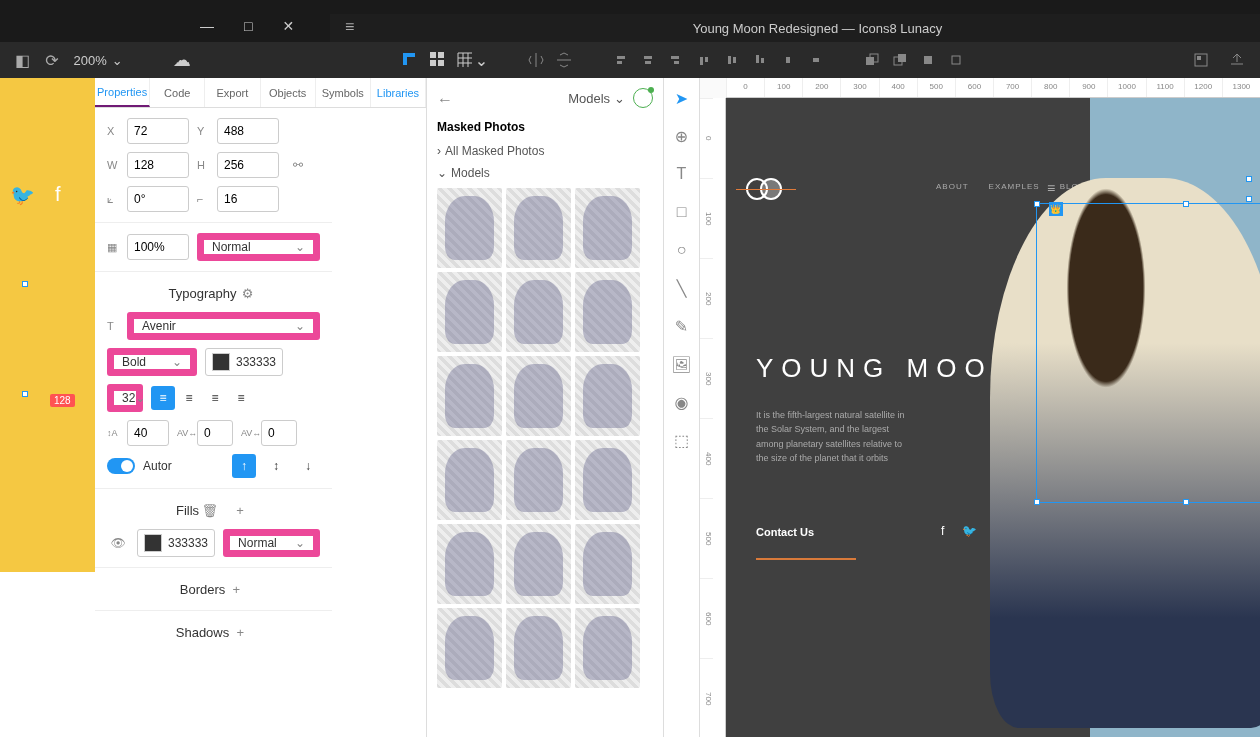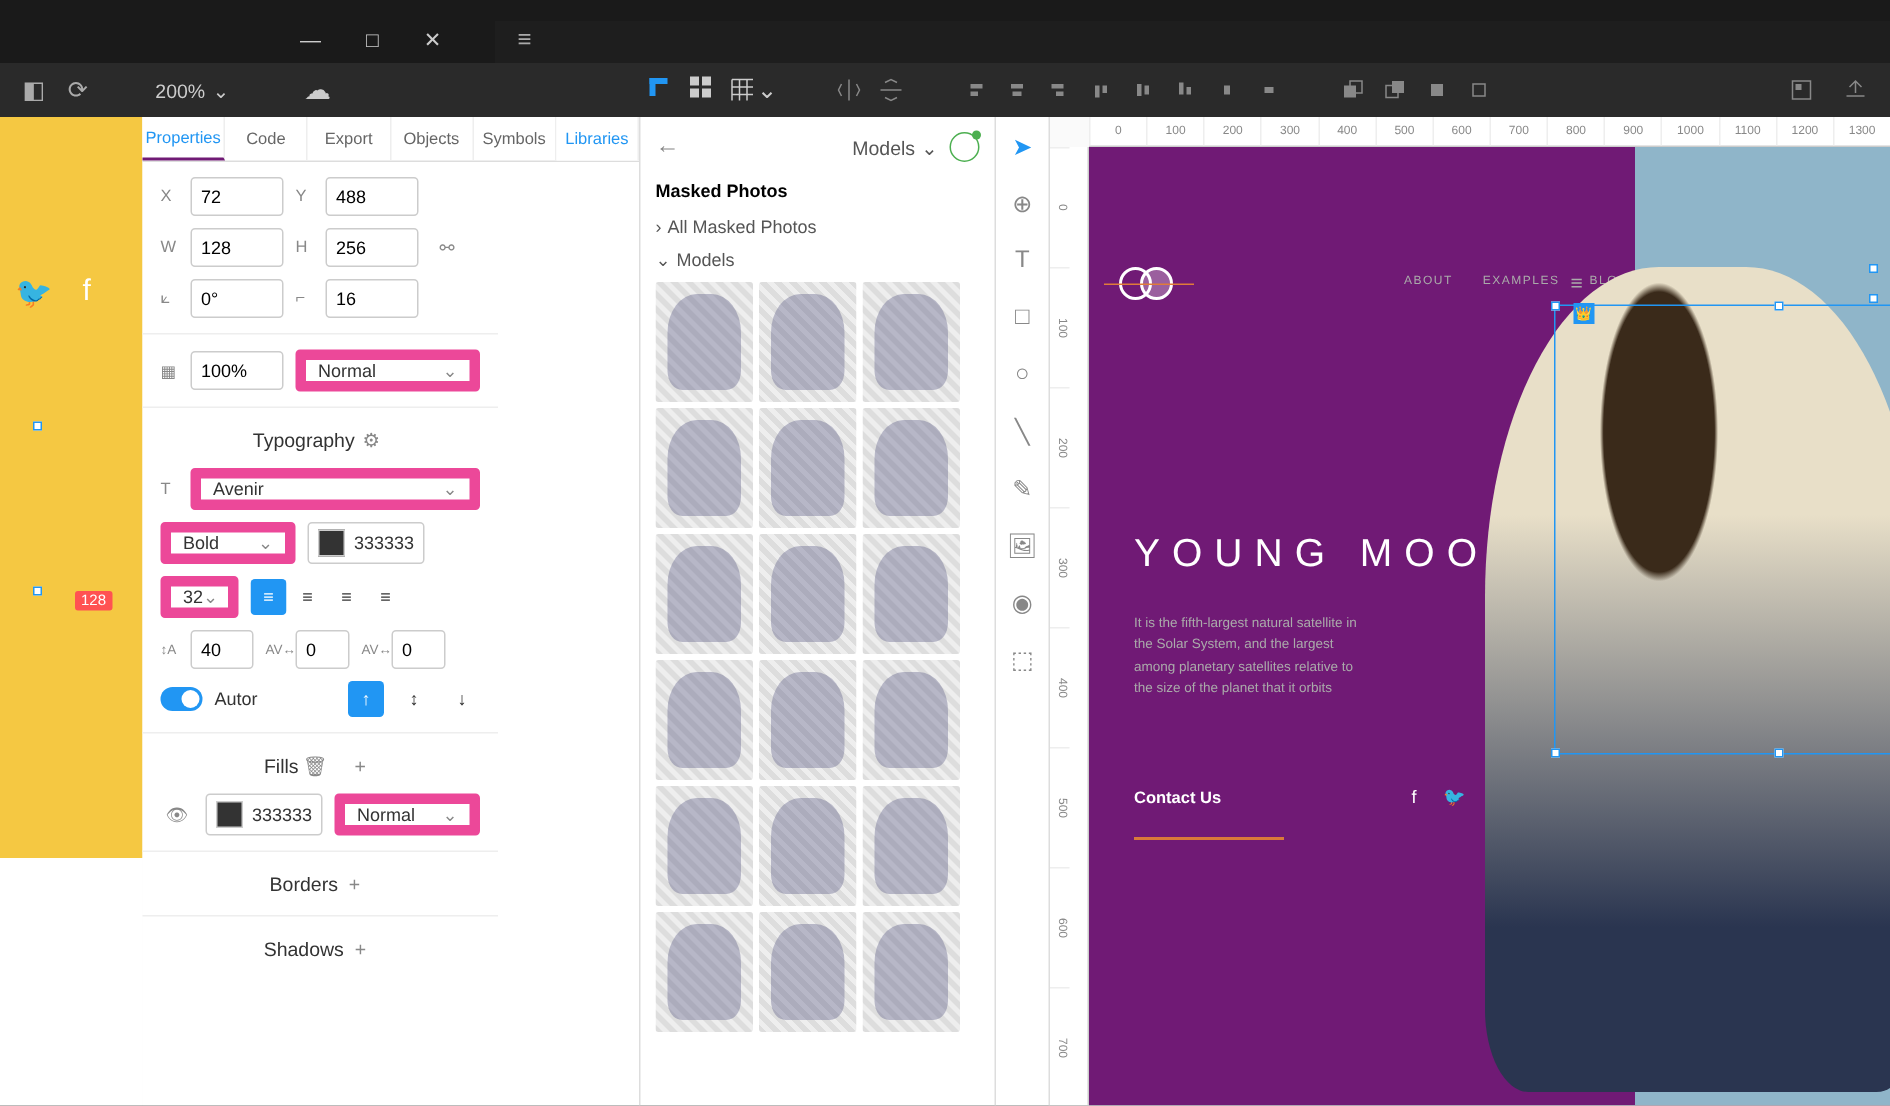--- a/index.html
+++ b/index.html
@@ -7,21 +7,21 @@
 
 .titlebar { position: absolute; top: 14px; left: 330px; right: 0; height: 28px; background: #1e1e1e; display: flex; align-items: center; }
 .titlebar-menu { width: 30px; height: 20px; margin-left: 15px; color: #aaa; font-size: 16px; }
 .titlebar-title { flex: 1; text-align: center; color: #ccc; font-size: 13px; }
 
 .win-controls { position: absolute; top: 18px; left: 200px; display: flex; gap: 30px; color: #ccc; }
 .win-btn { font-size: 14px; cursor: pointer; }
 
 .top-toolbar { position: absolute; top: 42px; left: 0; right: 0; height: 36px; background: #2a2a2a; display: flex; align-items: center; padding: 0 15px; }
 .tb-icon { color: #aaa; margin-right: 15px; font-size: 16px; cursor: pointer; }
-.zoom { color: #ccc; font-size: 13px; display: flex; align-items: center; gap: 5px; margin-left: 30px; }
+.zoom { color: #ccc; font-size: 13px; display: flex; align-items: center; gap: 5px; }
 .cloud { color: #ccc; margin-left: 50px; font-size: 18px; }
 .tb-sep { width: 60px; }
 .tb-right { position: absolute; right: 15px; display: flex; gap: 20px; }
 .tb-group { display: flex; gap: 12px; margin-left: 20px; }
 .tb-ico { width: 18px; height: 18px; cursor: pointer; }
 
 .main { position: absolute; top: 78px; left: 0; right: 0; bottom: 0; background: #fafafa; display: flex; }
 .left-canvas-bg { position: absolute; left: 0; top: 0; bottom: 0; width: 95px; background: linear-gradient(#f5c842 0%, #f5c842 75%, #fff 75%, #fff 100%); }
 .left-canvas-bg .cloud-shape { position: absolute; bottom: 20px; left: 5px; width: 70px; height: 40px; background: #fff; border-radius: 30px; }
 
@@ -61,21 +61,21 @@
 .tool-col { width: 36px; background: #fff; border-right: 1px solid #ddd; display: flex; flex-direction: column; align-items: center; padding-top: 10px; gap: 18px; }
 .tool { width: 20px; height: 20px; color: #888; cursor: pointer; display: flex; align-items: center; justify-content: center; }
 .tool.active { color: #2196f3; }
 
 .canvas-area { flex: 1; position: relative; background: #fafafa; overflow: hidden; }
 .ruler-h { position: absolute; top: 0; left: 26px; right: 0; height: 20px; background: #fff; border-bottom: 1px solid #ccc; font-size: 8px; color: #888; display: flex; }
 .ruler-h span { width: 80px; text-align: center; padding-top: 4px; border-left: 1px solid #eee; }
 .ruler-v { position: absolute; top: 20px; left: 0; bottom: 0; width: 26px; background: #fff; border-right: 1px solid #ccc; font-size: 8px; color: #888; }
 .ruler-v span { display: block; height: 80px; writing-mode: vertical-lr; text-align: center; border-top: 1px solid #eee; padding-left: 4px; }
 
-.artboard { position: absolute; top: 20px; left: 26px; right: 0; bottom: 0; background: #701a75; overflow: hidden; }
+.artboard { position: absolute; top: 20px; left: 26px; right: 0; bottom: 0; background: #404040; overflow: hidden; }
 .ab-sky { position: absolute; top: 0; right: 0; width: 170px; height: 100%; background: #8fb5c9; }
 .ab-logo { position: absolute; top: 80px; left: 20px; width: 40px; height: 24px; }
 .ab-logo-circ { position: absolute; width: 22px; height: 22px; border: 2px solid #fff; border-radius: 50%; }
 .ab-logo-circ.c2 { left: 14px; background: rgba(255,255,255,0.3); }
 .ab-nav { position: absolute; top: 84px; left: 210px; display: flex; gap: 20px; font-size: 8px; color: #aaa; letter-spacing: 1px; }
 .ab-burger { position: absolute; top: 82px; right: 195px; width: 18px; color: #aaa; font-size: 14px; }
 .ab-hero { position: absolute; top: 255px; left: 30px; color: #fff; font-size: 26px; font-weight: 300; letter-spacing: 8px; }
 .ab-body { position: absolute; top: 310px; left: 30px; width: 350px; display: flex; gap: 30px; }
 .ab-p { font-size: 9px; color: #aaa; line-height: 1.6; width: 155px; }
 .ab-amp { position: absolute; top: 190px; right: 170px; color: #fff; font-size: 110px; font-weight: 700; }
@@ -96,20 +96,21 @@
 </head>
 <body>
 
 <div class="win-controls">
   <span class="win-btn">—</span>
   <span class="win-btn">□</span>
   <span class="win-btn">✕</span>
 </div>
 <div class="titlebar">
   <span class="titlebar-menu">≡</span>
+  <span class="titlebar-title">Young Moon Redesigned — Icons8 Lunacy</span>
 </div>
 
 <div class="top-toolbar">
   <span class="tb-icon">◧</span>
   <span class="tb-icon">⟳</span>
   <div class="zoom">
     <span>200%</span>
     <span>⌄</span>
   </div>
   <span class="cloud">☁</span>
@@ -252,21 +253,21 @@
       <div class="prop-row">
         <div class="dropdown" style="width:90px">
               <span>Bold</span>
             </div>
         <div style="display:flex;align-items:center;border:1px solid #ccc;border-radius:3px;height:28px;padding:0 6px;gap:6px">
           <div class="color-swatch"></div>
           <span>333333</span>
         </div>
       </div>
       <div class="prop-row">
-        <div class="dropdown" style="width:52px">
+        <div class="dropdown" style="width:36px">
               <span>32</span>
             </div>
         <div class="align-btns">
           <div class="align-btn active">≡</div>
           <div class="align-btn">≡</div>
           <div class="align-btn">≡</div>
           <div class="align-btn">≡</div>
         </div>
       </div>
       <div class="prop-row">

